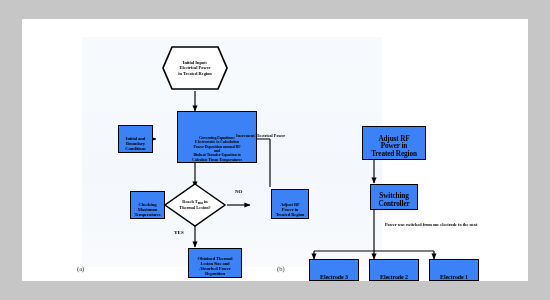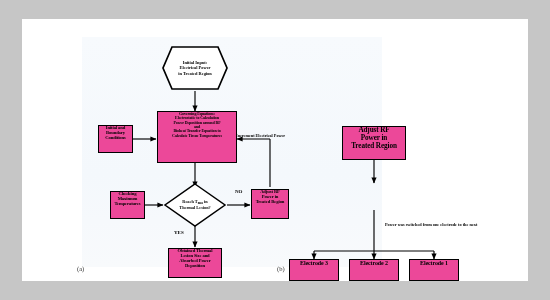--- a/index.html
+++ b/index.html
@@ -30,30 +30,31 @@
     position: absolute;
     left: 60px;
     top: 18px;
     width: 300px;
     height: 230px;
     background: linear-gradient(180deg,#f7fafd 0%, #f4f8fc 60%, #f8fafc 100%);
   }
   .node {
     position: absolute;
     box-sizing: border-box;
-    background: #ec4899;
+    background: #3b82f6;
     border: 1.6px solid #000000;
     color: #000000;
     font-weight: bold;
     text-align: center;
     display: flex;
-    align-items: flex-start;
+    align-items: flex-end;
     justify-content: center;
     line-height: 1.08;
     letter-spacing: -0.1px;
+    margin-left: 20px;
   }
   .node span { display: block; padding: 0 1px; }
 
   .tiny   { font-size: 4.0px; }
   .small  { font-size: 4.6px; }
   .big    { font-size: 7.2px; }
   .elec   { font-size: 6.0px; }
 
   .label {
     position: absolute;
@@ -221,20 +222,26 @@
   <div class="plabel" style="left:55px; top:246px;">(a)</div>
 
   <div class="node big" style="left:320px; top:107px; width:64px; height:34px;">
     <div>
       <span>Adjust RF</span>
       <span>Power in</span>
       <span>Treated Region</span>
     </div>
   </div>
 
+  <div class="node big" style="left:328px; top:165px; width:48px; height:26px;">
+    <div>
+      <span>Switching</span>
+      <span>Controller</span>
+    </div>
+  </div>
 
   <div class="annot" style="left:363px; top:203px;">
     <span>Power was switched from one</span>
     <span>electrode to the next</span>
   </div>
 
   <div class="node elec" style="left:267px; top:240px; width:50px; height:22px;">
     <span>Electrode 3</span>
   </div>
   <div class="node elec" style="left:327px; top:240px; width:50px; height:22px;">

